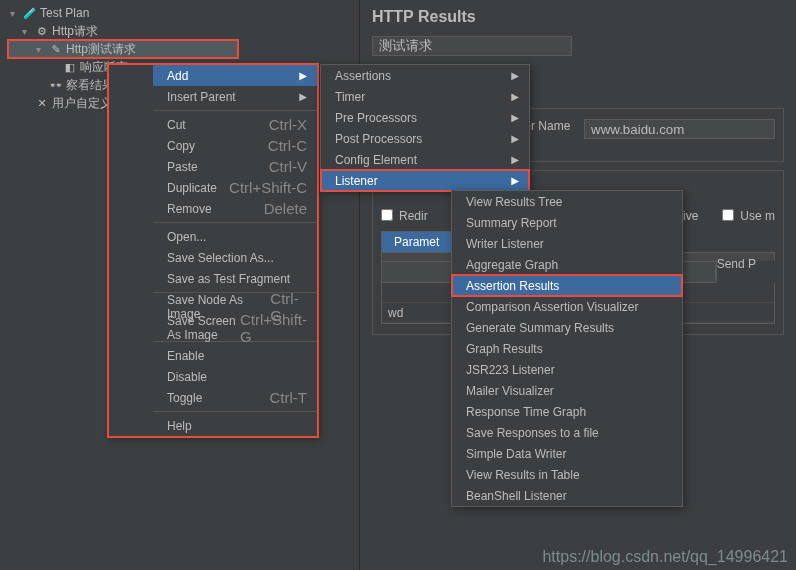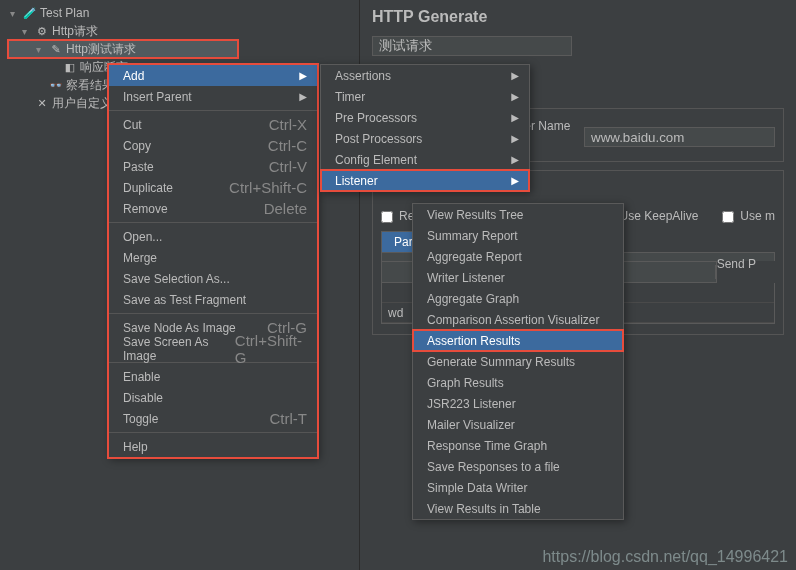--- a/index.html
+++ b/index.html
@@ -44,21 +44,21 @@
     background: #3c3f41;
     padding: 8px 12px;
     position: relative;
   }
   .title { font-size: 16px; font-weight: bold; color: #bbbbbb; margin-bottom: 10px; }
   .fieldset {
     border: 1px solid #555;
     padding: 6px 8px 10px 8px;
     margin-bottom: 8px;
   }
-  .row { display: flex; align-items: flex-end; gap: 6px; margin: 4px 0; }
+  .row { display: flex; align-items: flex-start; gap: 6px; margin: 4px 0; }
   .label { color: #bbbbbb; }
   .input {
     background: #45494a; border: 1px solid #5a5a5a;
     color: #bbbbbb; padding: 2px 6px; height: 20px;
   }
   .btn {
     background: #4a4e50; border: 1px solid #5a5a5a;
     color: #bbbbbb; padding: 2px 10px; height: 22px;
   }
   .checkbox { width: 12px; height: 12px; }
@@ -140,21 +140,21 @@
       </div>
       <div class="tree-row indent-1">
         <span class="twisty"></span>
         <span class="icon">✕</span>
         <span>用户自定义</span>
       </div>
     </div>
   </div>
 
   <div class="right-panel">
-    <div class="title">HTTP Generate</div>
+    <div class="title">HTTP Results</div>
     <div class="row">
       <input class="input" style="width: 200px;" value="测试请求">
     </div>
     <div class="row" style="margin-top:24px">
       <button class="btn">vanced</button>
     </div>
     <div class="fieldset" style="margin-top:6px">
       <div class="row">
         <span class="label">tp]:</span>
         <input class="input" style="width: 90px;" value="http">
@@ -193,21 +193,21 @@
         </div>
         <div class="table-row">
           <div class="cell">wd</div>
           <div class="cell">{wd}</div>
         </div>
       </div>
     </div>
   </div>
 </div>
 
-<div class="menu red-box" style="left:108px; top:64px; width:192px;">
+<div class="menu red-box" style="left:108px; top:64px; width:192px;padding-left:44px;">
   <div class="menu-item highlight">
     <span>Add</span>
     <span class="arrow">▶</span>
   </div>
   <div class="menu-item">
     <span>Insert Parent</span>
     <span class="arrow">▶</span>
   </div>
   <div class="menu-sep"></div>
   <div class="menu-item">
@@ -228,23 +228,20 @@
     </div>
   <div class="menu-item">
       <span>Remove</span>
       <span class="shortcut">Delete</span>
     </div>
   <div class="menu-sep"></div>
   <div class="menu-item">
       <span>Open...</span>
     </div>
   <div class="menu-item">
-      <span>Merge</span>
-    </div>
-  <div class="menu-item">
       <span>Save Selection As...</span>
     </div>
   <div class="menu-item">
       <span>Save as Test Fragment</span>
     </div>
   <div class="menu-sep"></div>
   <div class="menu-item">
       <span>Save Node As Image</span>
       <span class="shortcut">Ctrl-G</span>
     </div>
@@ -289,43 +286,40 @@
   <div class="menu-item">
       <span>Config Element</span>
       <span class="arrow">▶</span>
     </div>
   <div class="menu-item highlight red-box">
       <span>Listener</span>
       <span class="arrow">▶</span>
     </div>
 </div>
 
-<div class="menu" style="left:412px; top:190px; width:212px;margin-top:13px;">
+<div class="menu" style="left:451px; top:190px; width:232px;">
   <div class="menu-item">
       <span>View Results Tree</span>
     </div>
   <div class="menu-item">
       <span>Summary Report</span>
     </div>
   <div class="menu-item">
-      <span>Aggregate Report</span>
-    </div>
-  <div class="menu-item">
       <span>Writer Listener</span>
     </div>
   <div class="menu-item">
       <span>Aggregate Graph</span>
-    </div>
-  <div class="menu-item">
-      <span>Comparison Assertion Visualizer</span>
     </div>
   <div class="menu-item highlight red-box">
       <span>Assertion Results</span>
     </div>
   <div class="menu-item">
+      <span>Comparison Assertion Visualizer</span>
+    </div>
+  <div class="menu-item">
       <span>Generate Summary Results</span>
     </div>
   <div class="menu-item">
       <span>Graph Results</span>
     </div>
   <div class="menu-item">
       <span>JSR223 Listener</span>
     </div>
   <div class="menu-item">
       <span>Mailer Visualizer</span>
@@ -335,15 +329,18 @@
     </div>
   <div class="menu-item">
       <span>Save Responses to a file</span>
     </div>
   <div class="menu-item">
       <span>Simple Data Writer</span>
     </div>
   <div class="menu-item">
       <span>View Results in Table</span>
     </div>
+  <div class="menu-item">
+      <span>BeanShell Listener</span>
+    </div>
 </div>
 
 <div class="watermark">https://blog.csdn.net/qq_14996421</div>
 
 </body></html>

